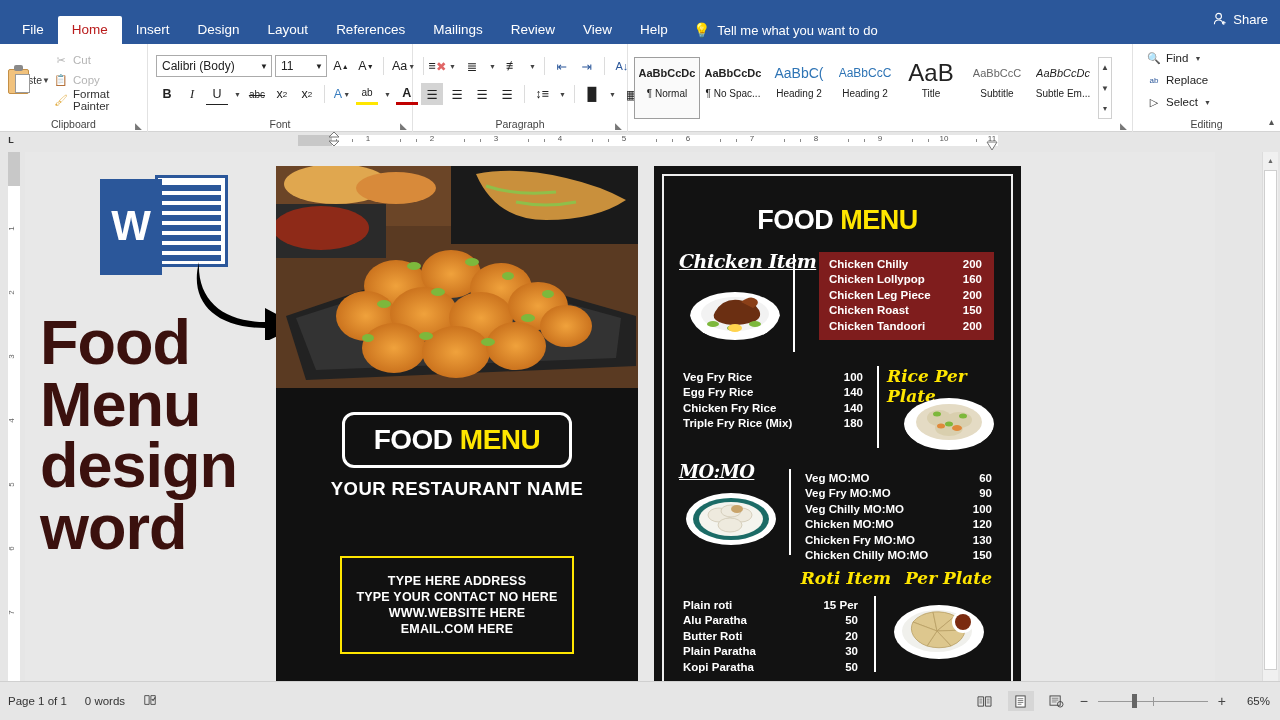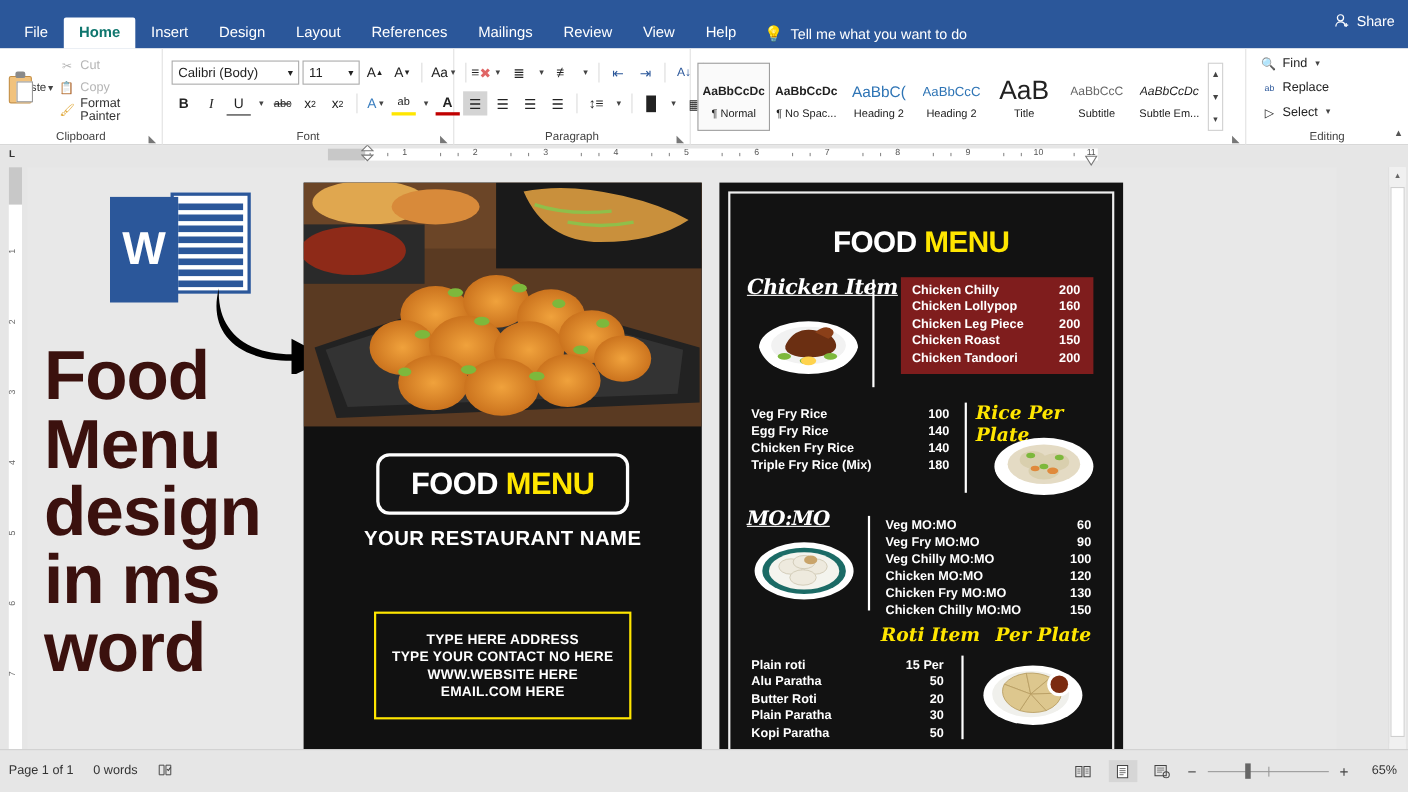--- a/index.html
+++ b/index.html
@@ -13,22 +13,22 @@
   
   .tabbar {
     height: 44px; background: #2b579a;
     display: flex; align-items: flex-end; position: relative;
   }
   .tab {
     padding: 0 14px; height: 28px; line-height: 28px;
     color: #fff; font-size: 13.5px; white-space: nowrap;
   }
   .tab.active {
-    background: #fff; color: #0f766e; border-radius: 2px 2px 0 0;
-    font-weight: bold;
+    background: #fff; color: #b91c1c; border-radius: 2px 2px 0 0;
+    font-weight: normal;
   }
   .tellme {
     display: flex; align-items: center; gap: 6px;
     height: 28px; margin-left: 12px; color: #fff; font-size: 13px;
   }
   .bulb { font-size: 14px; }
   .share {
     position: absolute; right: 12px; top: 12px;
     color: #fff; font-size: 13px; display: flex; align-items: center; gap: 5px;
   }
@@ -93,21 +93,21 @@
   .redbar { border-bottom: 3px solid #c00000; }
   .yellowbar { border-bottom: 3px solid #ffe600; }
 
   
   .para-rows { display: flex; flex-direction: column; gap: 4px; }
 
   
   .styles-gal { display: flex; align-items: stretch; height: 62px; }
   .style-card {
     width: 66px; border: 1px solid transparent;
-    display: flex; flex-direction: column; align-items: center; justify-content: center;
+    display: flex; flex-direction: column; align-items: center; 
     background: #fff;
   }
   .style-card.sel { border: 1px solid #9e9e9e; background: #fafafa; }
   .sc-preview { font-size: 11px; color: #222; height: 30px; display: flex; align-items: center; overflow: hidden; white-space: nowrap;}
   .sc-name { font-size: 10px; color: #222; white-space: nowrap; overflow: hidden; text-overflow: ellipsis; width: 64px; text-align: center; }
   .gal-scroll { display: flex; flex-direction: column; justify-content: space-between; width: 14px; border: 1px solid #d0d0d0; margin-left:2px; }
   .gal-scroll div { font-size: 8px; text-align: center; color: #444; line-height: 19px; height:19px; }
 
   
   .edit-list { display: flex; flex-direction: column; gap: 3px; padding-left: 4px; }
@@ -591,21 +591,20 @@
     </div>
 
     <svg class="arrow-svg" width="110" height="80" viewBox="0 0 110 80">
       <path d="M6 2 C 4 40, 30 62, 72 62 L 72 48 L 106 66 L 72 82 L 72 68 C 20 68, -4 40, 6 2 Z" fill="#000"></path>
     </svg>
 
     <div class="overlay-text">
       <span>Food</span>
       <span>Menu</span>
       <span>design</span>
-      <span>in ms</span>
       <span>word</span>
     </div>
 
     <div class="menu-left">
       <div class="food-photo">
         <svg width="362" height="222" viewBox="0 0 362 222" preserveAspectRatio="none">
           <defs>
             <radialGradient id="gchick" cx="50%" cy="50%" r="60%">
               <stop offset="0%" stop-color="#f0a23c"></stop>
                 <stop offset="100%" stop-color="#c46a18"></stop>

